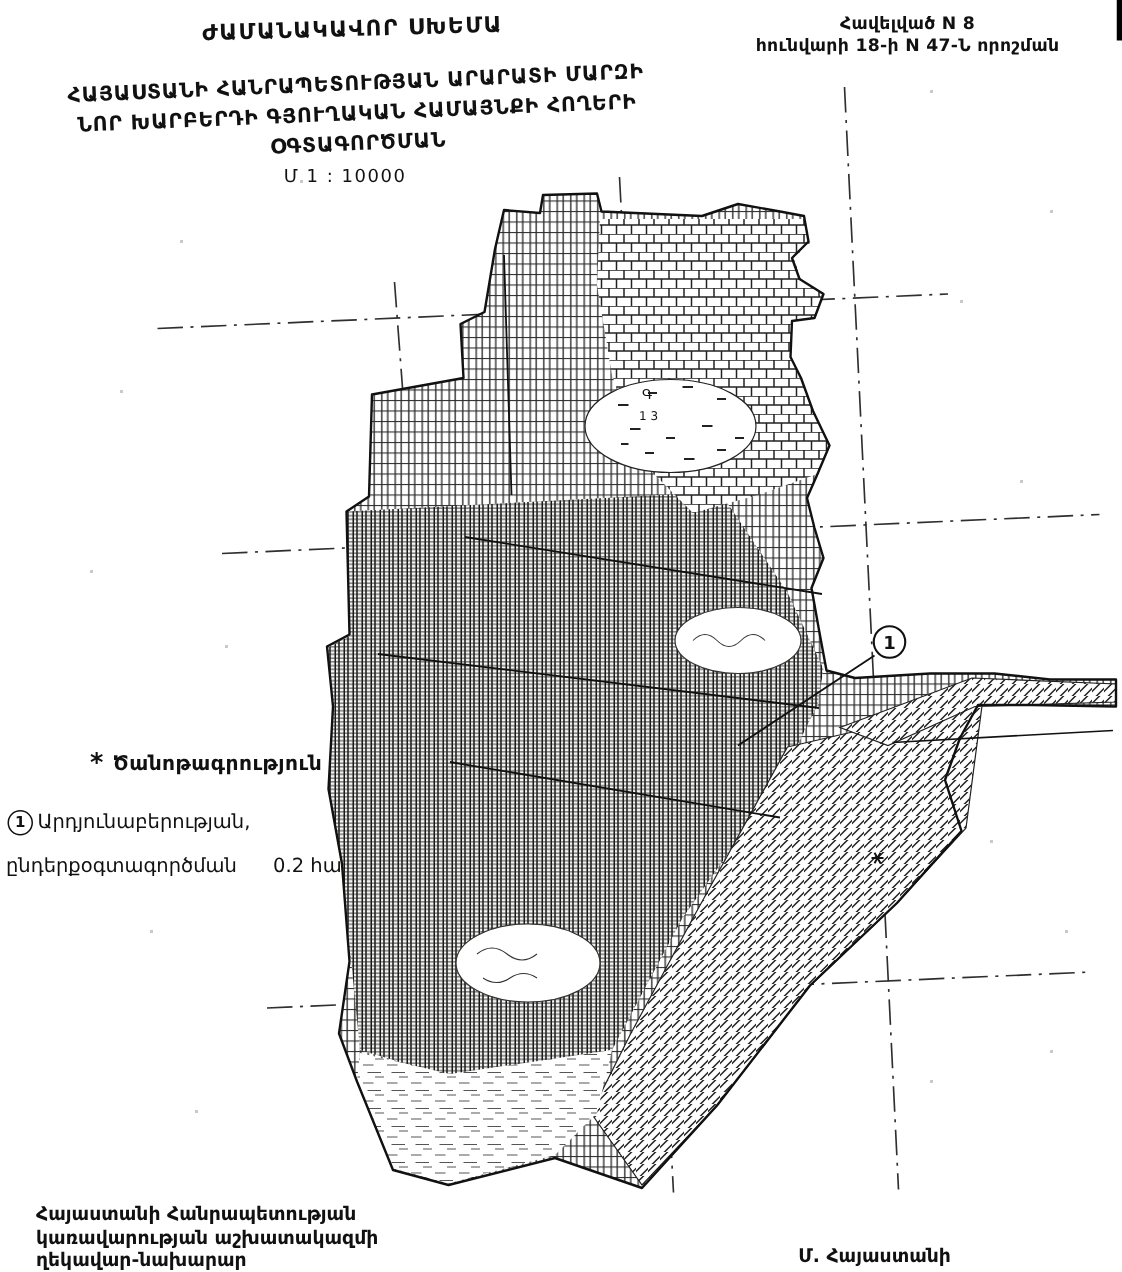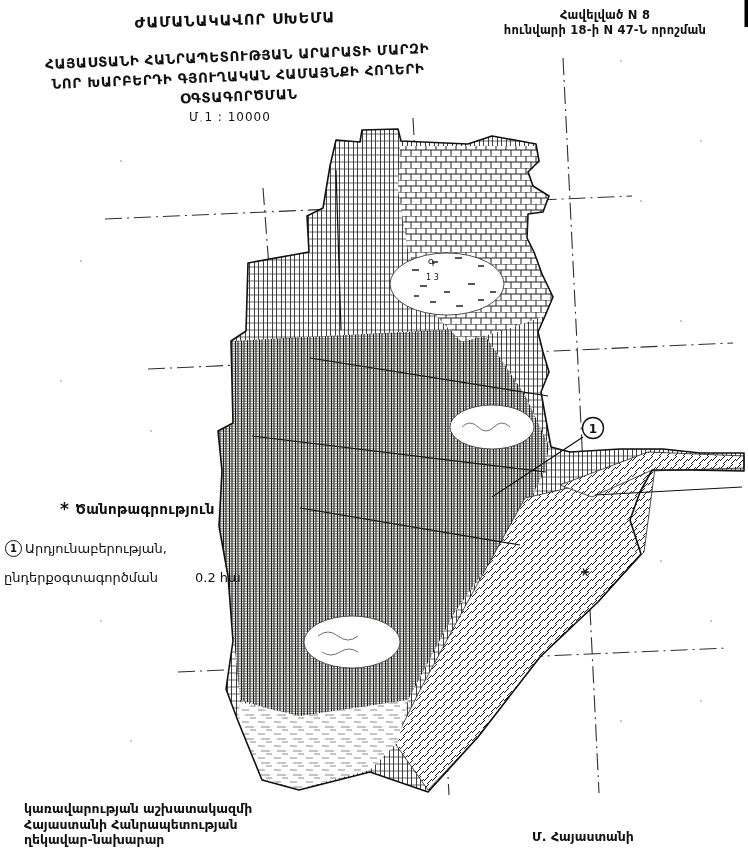--- a/index.html
+++ b/index.html
@@ -46,21 +46,21 @@
     display:flex;align-items:center;
   }
   .num-circle{
     display:inline-flex;width:15px;height:15px;border:1.3px solid #111;border-radius:50%;
     align-items:center;justify-content:center;
     font-size:10px;font-weight:700;margin-right:3px;flex:0 0 auto;
   }
   .note-item2{
     left:4px;top:570px;font-size:13px;white-space:nowrap;
   }
-  .note-item2 .area{margin-left:33px;}
+  .note-item2 .area{margin-left:20px;}
 
   
   .footer-left{
     left:24px;top:801px;font-size:12.5px;line-height:15.5px;font-weight:700;
   }
   .signature{
     left:498px;top:829px;width:170px;font-size:12.5px;font-weight:700;
   }
 
   .map-wrap{left:0;top:0;width:748px;height:848px;z-index:0;}
@@ -192,18 +192,18 @@
   <span class="num-circle">1</span>
   <span>Արդյունաբերության,</span>
 </div>
 
 <div class="abs txt note-item2">
   <span>ընդերքօգտագործման</span>
   <span class="area">0.2 հա</span>
 </div>
 
 <div class="abs txt footer-left">
+  <div>Հայաստանի Հանրապետության</div>
   <div>կառավարության աշխատակազմի</div>
-  <div>Հայաստանի Հանրապետության</div>
   <div>ղեկավար-նախարար</div>
 </div>
 
 <div class="abs txt signature ctr">Մ. Հայաստանի</div>
 
 </body></html>

